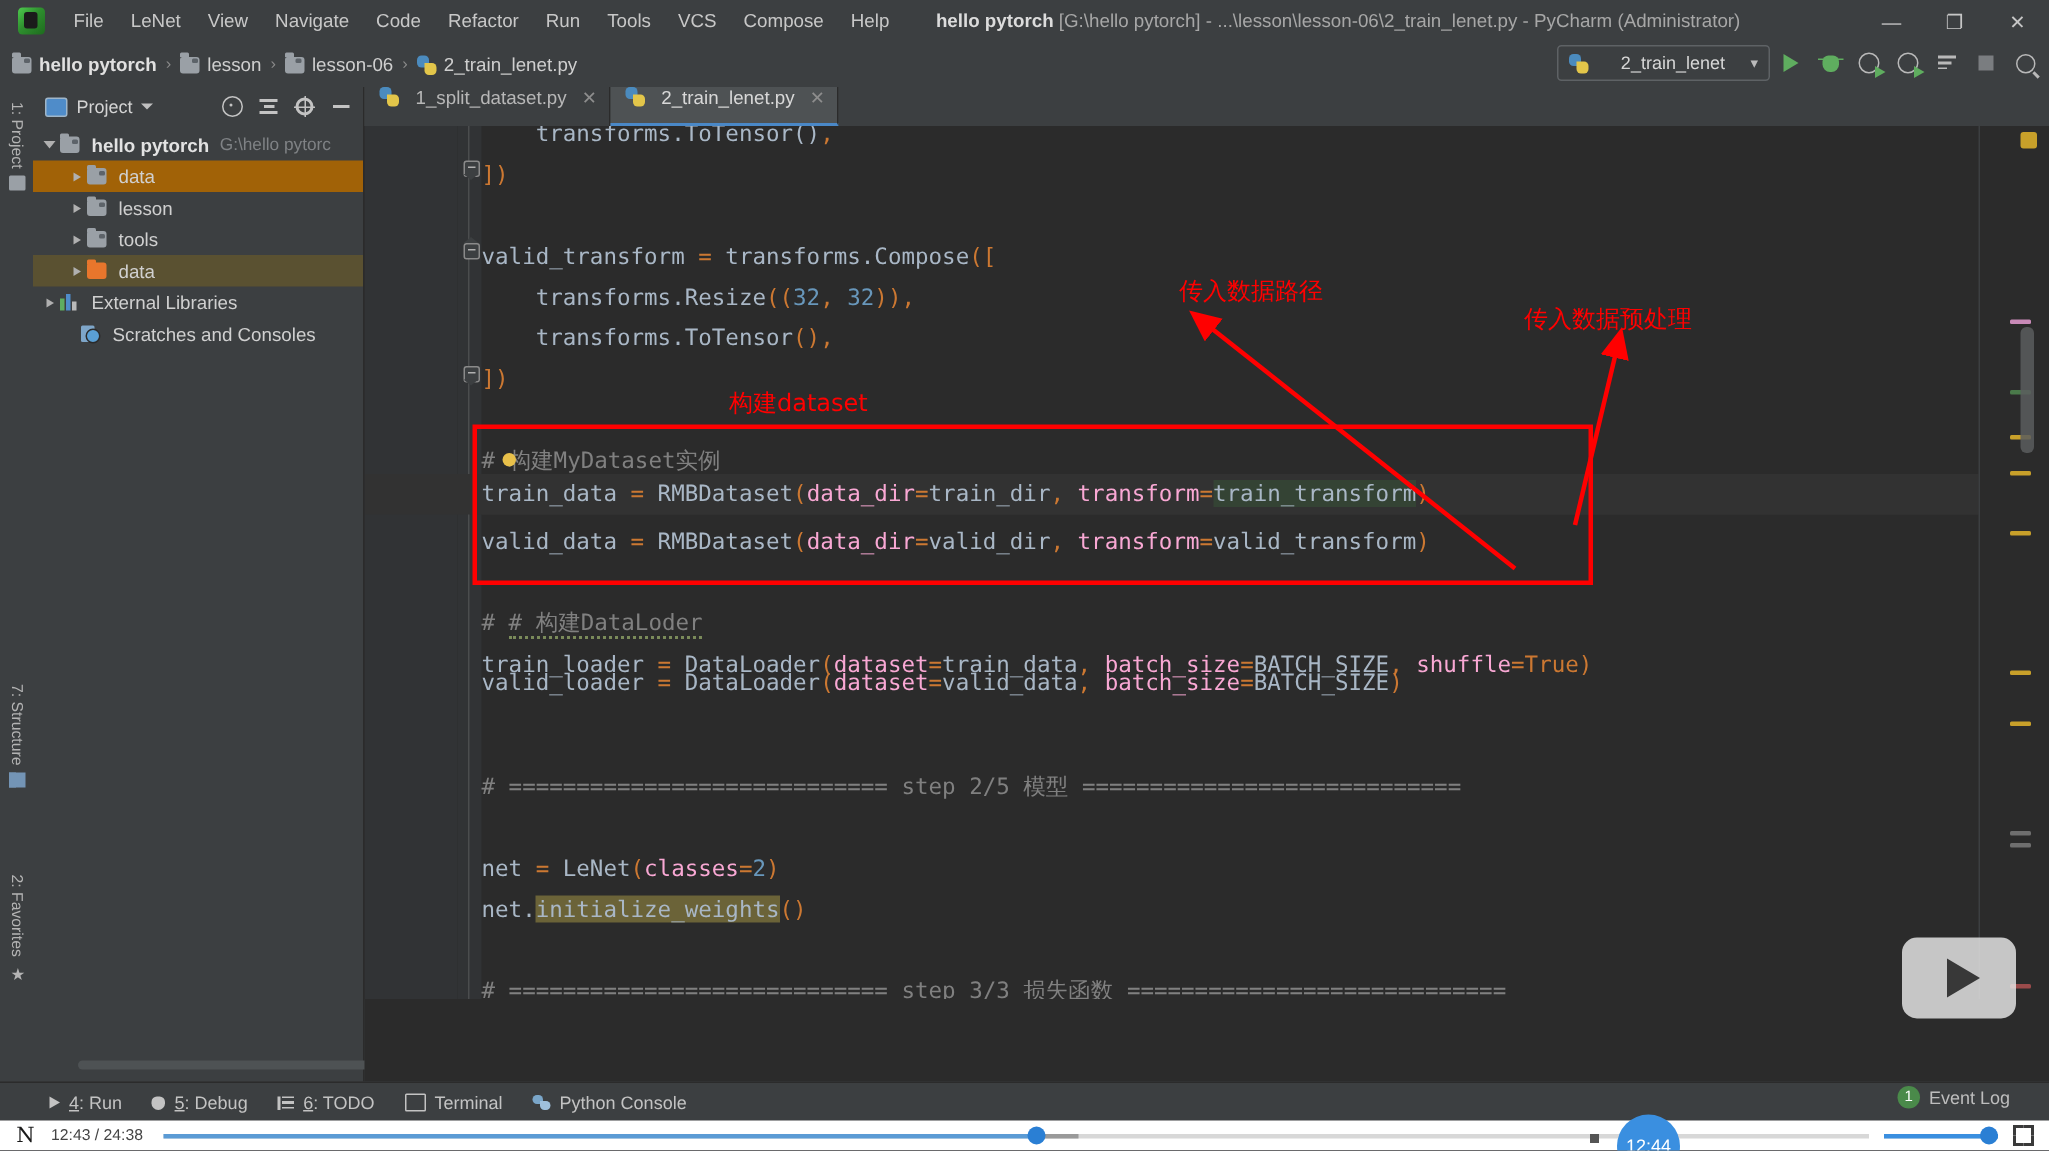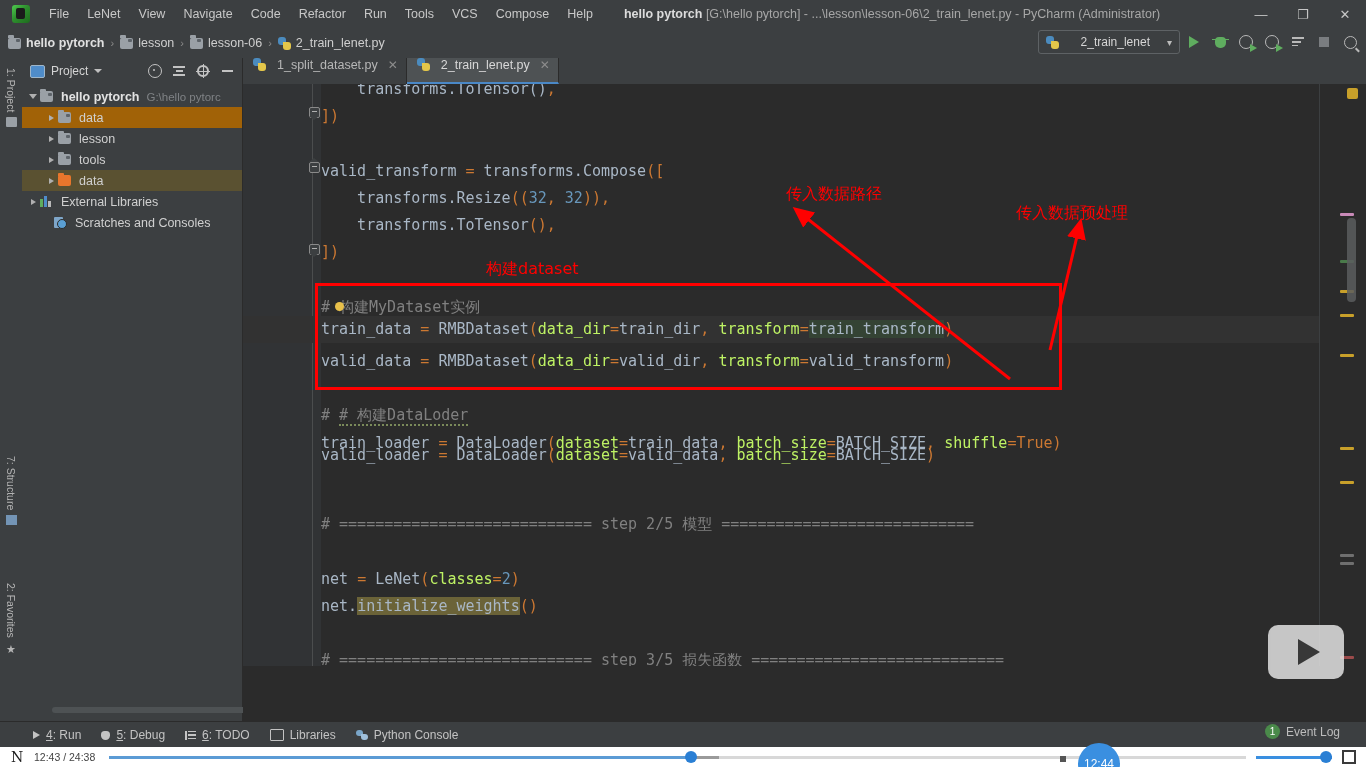--- a/index.html
+++ b/index.html
@@ -110,21 +110,21 @@
   .foldline{position:absolute;left:7px;top:0;width:1px;height:637px;background:#4b4d4e;}
   .codelines{position:absolute;left:78px;top:0;right:46px;height:637px;}
 
   .ln{position:absolute;right:8px;font-size:13px;color:#606366;line-height:27.2px;height:27.2px;font-family:"DejaVu Sans Mono",monospace;}
   .ln.cur{color:#d4d4d4;font-weight:bold;}
   .crow{position:absolute;left:0;right:0;height:27.2px;line-height:27.2px;font-size:15px;white-space:pre;color:#a9b7c6;}
   .crow.cur{background:#323232;}
   .hl-row{position:absolute;left:0;right:0;height:27.2px;background:#323232;}
   .t-num{color:#6897bb;}
   .t-com{color:#808080;}
-  .t-par{color:#bef264;}
+  .t-par{color:#f9a8d4;}
   .t-const{color:#cc7832;}
   .t-punct{color:#cc7832;}
   .sel-green{background:#344334;}
   .sel-olive{background:#6b6338;}
   .squig{border-bottom:2px dotted #7a8a5a;}
 
   .foldmark{position:absolute;left:66px;width:9px;height:9px;border:1px solid #8a8a8a;border-radius:2px;background:#3c3f41;}
   .foldmark i{position:absolute;left:1.5px;top:3px;width:5px;height:1.2px;background:#b0b0b0;}
   .foldmark.close:after{content:"";position:absolute;left:-1px;top:8px;border-left:5.5px solid transparent;border-right:5.5px solid transparent;border-top:4px solid #3c3f41;}
   .foldmark.open:after{content:"";position:absolute;left:-1px;top:-5px;border-left:5.5px solid transparent;border-right:5.5px solid transparent;border-bottom:4px solid #3c3f41;}
@@ -441,21 +441,21 @@
         <div class="crow" style="top:291.2px;"></div>
         <div class="crow t-com" style="top:318.4px;"># <span class="squig"># 构建DataLoder</span></div>
         <div class="crow" style="top:345.6px;">train_loader <span class="t-punct">=</span> DataLoader<span class="t-punct">(</span><span class="t-par">dataset</span><span class="t-punct">=</span>train_data<span class="t-punct">,</span> <span class="t-par">batch_size</span><span class="t-punct">=</span>BATCH_SIZE<span class="t-punct">,</span> <span class="t-par">shuffle</span><span class="t-punct">=</span><span class="t-const">True</span><span class="t-punct">)</span></div>
         <div class="crow" style="top:358px;">valid_loader <span class="t-punct">=</span> DataLoader<span class="t-punct">(</span><span class="t-par">dataset</span><span class="t-punct">=</span>valid_data<span class="t-punct">,</span> <span class="t-par">batch_size</span><span class="t-punct">=</span>BATCH_SIZE<span class="t-punct">)</span></div>
         <div class="crow" style="top:400px;"></div>
         <div class="crow t-com" style="top:427.2px;"><span># ============================ step 2/5 模型 ============================</span></div>
         <div class="crow" style="top:454.4px;"></div>
         <div class="crow" style="top:481.6px;">net <span class="t-punct">=</span> LeNet<span class="t-punct">(</span><span class="t-par">classes</span><span class="t-punct">=</span><span class="t-num">2</span><span class="t-punct">)</span></div>
         <div class="crow" style="top:508.8px;">net.<span class="sel-olive">initialize_weights</span><span class="t-punct">()</span></div>
         <div class="crow" style="top:536px;"></div>
-        <div class="crow t-com" style="top:563.2px;"><span># ============================ step 3/5 损失函数 ============================</span></div>
+        <div class="crow t-com" style="top:563.2px;"><span># ============================ step 3/3 损失函数 ============================</span></div>
         <div class="crow" style="top:590.4px;">criterion <span class="t-punct">=</span> nn.CrossEntropyLoss<span class="t-punct">()</span></div>
         <div class="crow t-com" style="top:590.4px;left:810px;"># 选择损失函数</div>
       </div>
 
       <div class="bulb" style="left:92px;top:218px;"></div>
 
       <div class="markgut">
         <div class="mk sq"></div>
         <div class="mk pink" style="top:129px;"></div>
         <div class="mk green" style="top:176px;"></div>
@@ -506,21 +506,21 @@
     <div class="bb-item">
       <span class="ico-todo">
           <i></i>
           <i></i>
           <i></i>
         </span>
       <span><u>6</u><span>: TODO</span></span>
     </div>
     <div class="bb-item">
       <span class="ico-term"></span>
-      <span>Libraries</span>
+      <span>Terminal</span>
     </div>
     <div class="bb-item">
       <span class="ico-pycon"></span>
       <span>Python Console</span>
     </div>
   </div>
 
   <div class="eventlog">
     <span class="elbadge">1</span>
     <span>Event Log</span>

